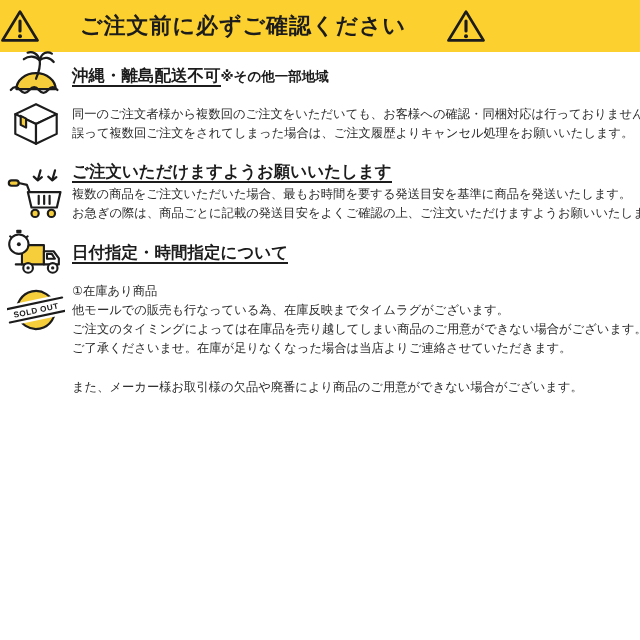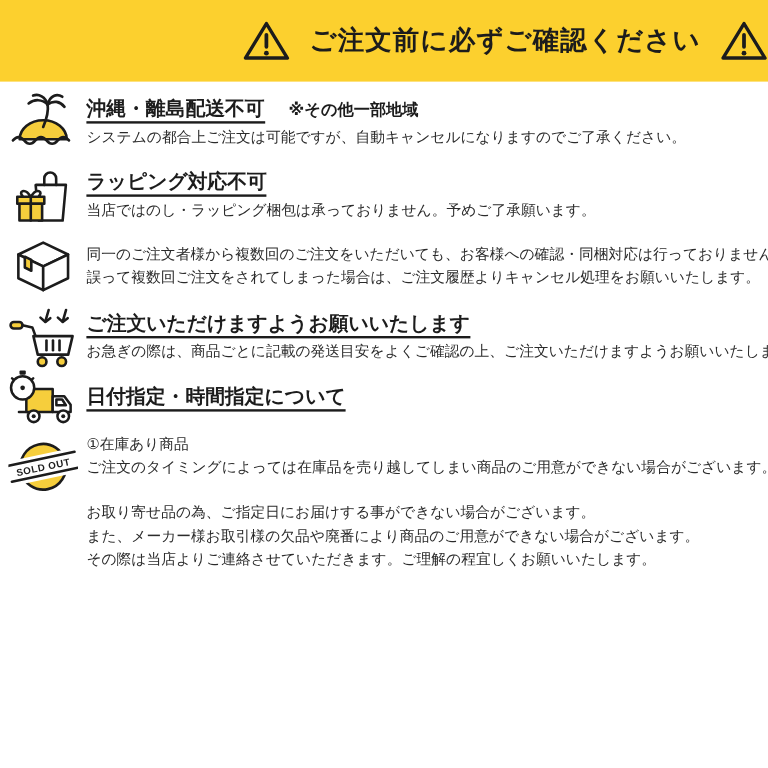--- a/index.html
+++ b/index.html
@@ -11,22 +11,22 @@
   }
   *{box-sizing:border-box;}
   html,body{margin:0;padding:0;}
   body{
     width:640px;height:640px;overflow:hidden;
     background:var(--background);
     font-family:"Liberation Sans","DejaVu Sans",sans-serif;
     color:var(--ink);
   }
   .banner{
-    height:68px;background:var(--banner-yellow);
-    display:flex;align-items:center;justify-content:flex-end;gap:16px;
+    height:52px;background:var(--banner-yellow);
+    display:flex;align-items:center;justify-content:flex-start;gap:40px;
   }
   .banner-title{
     font-size:22px;font-weight:bold;letter-spacing:1px;color:var(--ink);
   }
   .tri-icon{width:40px;height:36px;flex:0 0 auto;}
   .content{padding-top:13px;}
   .sec{
     position:relative;
     padding-left:72px;padding-right:0;
     margin-bottom:18px;
@@ -37,21 +37,21 @@
     transform:translateY(-50%);
     width:60px;display:flex;justify-content:center;
   }
   .sec.icon-top .icon-box{top:0;transform:none;}
   .title-row{line-height:1.3;margin-bottom:2px;white-space:nowrap;}
   .sec-title{
     font-size:16.5px;font-weight:bold;color:var(--ink);
     border-bottom:2px solid var(--ink);padding-bottom:1px;
   }
   .sec-title-suffix{
-    font-size:13.5px;font-weight:bold;color:var(--ink);margin-left:20px;
+    font-size:13.5px;font-weight:bold;color:var(--ink);margin-left:0;
   }
   .body-line{
     font-size:12.3px;line-height:1.57;color:var(--text-body);
     white-space:nowrap;min-height:19px;
   }
   
   .ic path,.ic rect,.ic circle,.ic line,.ic polygon,.ic polyline{
     stroke:var(--ink);stroke-width:2.4;fill:none;
     stroke-linecap:round;stroke-linejoin:round;
   }
@@ -88,40 +88,22 @@
         <path d="M34 13 C35 20 33 26 30 33" stroke-width="3"></path>
         <path d="M34 13 C29 8 22 8 17 12" stroke-width="3.2"></path>
         <path d="M34 13 C32 6 26 3 21 5" stroke-width="3.2"></path>
         <path d="M34 13 C36 5 42 3 47 6" stroke-width="3.2"></path>
         <path d="M34 13 C39 9 45 10 49 15" stroke-width="3.2"></path>
       </svg>
     </div>
     <div class="title-row">
       <span class="sec-title">沖縄・離島配送不可</span><span class="sec-title-suffix">※その他一部地域</span>
     </div>
-    <div class="body-line">システムの都合上ご注文は可能ですが、自動キャンセルになりますのでご了承ください。</div>
   </div>
 
-  <div class="sec">
-    <div class="icon-box">
-      <svg class="ic" width="54" height="54" viewBox="0 0 60 60">
-        <path class="fw" d="M23 19 H51 L48 52 H26 Z"></path>
-        <path d="M31 19 V13 A5.5 5.5 0 0 1 42 13 V19"></path>
-        <rect class="fy" x="6" y="30" width="25" height="6.5"></rect>
-        <rect class="fy" x="8" y="36.5" width="21" height="15.5"></rect>
-        <line x1="18.5" y1="30" x2="18.5" y2="52"></line>
-        <path class="fw" d="M18.5 30 C13 21 6 25 11.5 30 Z" stroke-width="2.2"></path>
-        <path class="fw" d="M18.5 30 C24 21 31 25 25.5 30 Z" stroke-width="2.2"></path>
-      </svg>
-    </div>
-    <div class="title-row">
-      <span class="sec-title">ラッピング対応不可</span>
-    </div>
-    <div class="body-line">当店ではのし・ラッピング梱包は承っておりません。予めご了承願います。</div>
-  </div>
 
   <div class="sec">
     <div class="icon-box">
       <svg class="ic" width="54" height="54" viewBox="0 0 60 60">
         <path class="fw" d="M30 8 L53 19 L30 30 L7 19 Z"></path>
         <path class="fw" d="M7 19 V41 L30 52 V30 Z"></path>
         <path class="fw" d="M53 19 V41 L30 52 V30 Z"></path>
         <polygon class="fy" points="13,21 19,24 19,34 13,31" stroke-width="1.6"></polygon>
       </svg>
     </div>
@@ -142,20 +124,21 @@
         <circle class="fy" cx="49" cy="51.5" r="4" stroke-width="2.2"></circle>
         <path d="M37 4 L34 14.5" stroke-width="2.8"></path>
         <path d="M29.5 11 L34 15 L38.5 11.5" stroke-width="2.8"></path>
         <path d="M53 4 L50 14.5" stroke-width="2.8"></path>
         <path d="M45.5 11 L50 15 L54.5 11.5" stroke-width="2.8"></path>
       </svg>
     </div>
     <div class="title-row">
       <span class="sec-title">ご注文いただけますようお願いいたします</span>
     </div>
+    <div class="body-line">複数の商品をご注文いただいた場合、最もお時間を要する発送目安を基準に商品を発送いたします。</div>
     <div class="body-line">お急ぎの際は、商品ごとに記載の発送目安をよくご確認の上、ご注文いただけますようお願いいたします。</div>
   </div>
 
   <div class="sec">
     <div class="icon-box">
       <svg class="ic" width="58" height="52" viewBox="0 0 66 58">
         <path class="fy" d="M17 20 H42 V42 H17 Z"></path>
         <path class="fw" d="M42 27 H53 L59 35 V42 H42 Z"></path>
         <path class="fw" d="M45.5 30 H51 L54.5 35.5 H45.5 Z" stroke-width="2"></path>
         <line x1="10" y1="42" x2="17" y2="42"></line>
@@ -181,20 +164,20 @@
         <g transform="rotate(-12 32 30)">
           <circle class="fy" cx="32" cy="30" r="21" stroke-width="2.6"></circle>
           <rect class="fw ns" x="-2" y="18.5" width="68" height="23"></rect>
           <line x1="1" y1="22.5" x2="63" y2="22.5" stroke-width="2.2"></line>
           <line x1="1" y1="37.5" x2="63" y2="37.5" stroke-width="2.2"></line>
           <text x="32" y="33.5" text-anchor="middle" font-size="9" letter-spacing="0.5">SOLD OUT</text>
         </g>
       </svg>
     </div>
     <div class="body-line">①在庫あり商品</div>
+    <div class="body-line">他モールでの販売も行なっている為、在庫反映までタイムラグがございます。</div>
     <div class="body-line">ご注文のタイミングによっては在庫品を売り越してしまい商品のご用意ができない場合がございます。</div>
+    <div class="body-line">ご了承くださいませ。在庫が足りなくなった場合は当店よりご連絡させていただきます。</div>
     <div class="body-line"></div>
-    <div class="body-line">お取り寄せ品の為、ご指定日にお届けする事ができない場合がございます。</div>
     <div class="body-line">また、メーカー様お取引様の欠品や廃番により商品のご用意ができない場合がございます。</div>
-    <div class="body-line">その際は当店よりご連絡させていただきます。ご理解の程宜しくお願いいたします。</div>
   </div>
 
 </div>
 
 </body></html>

